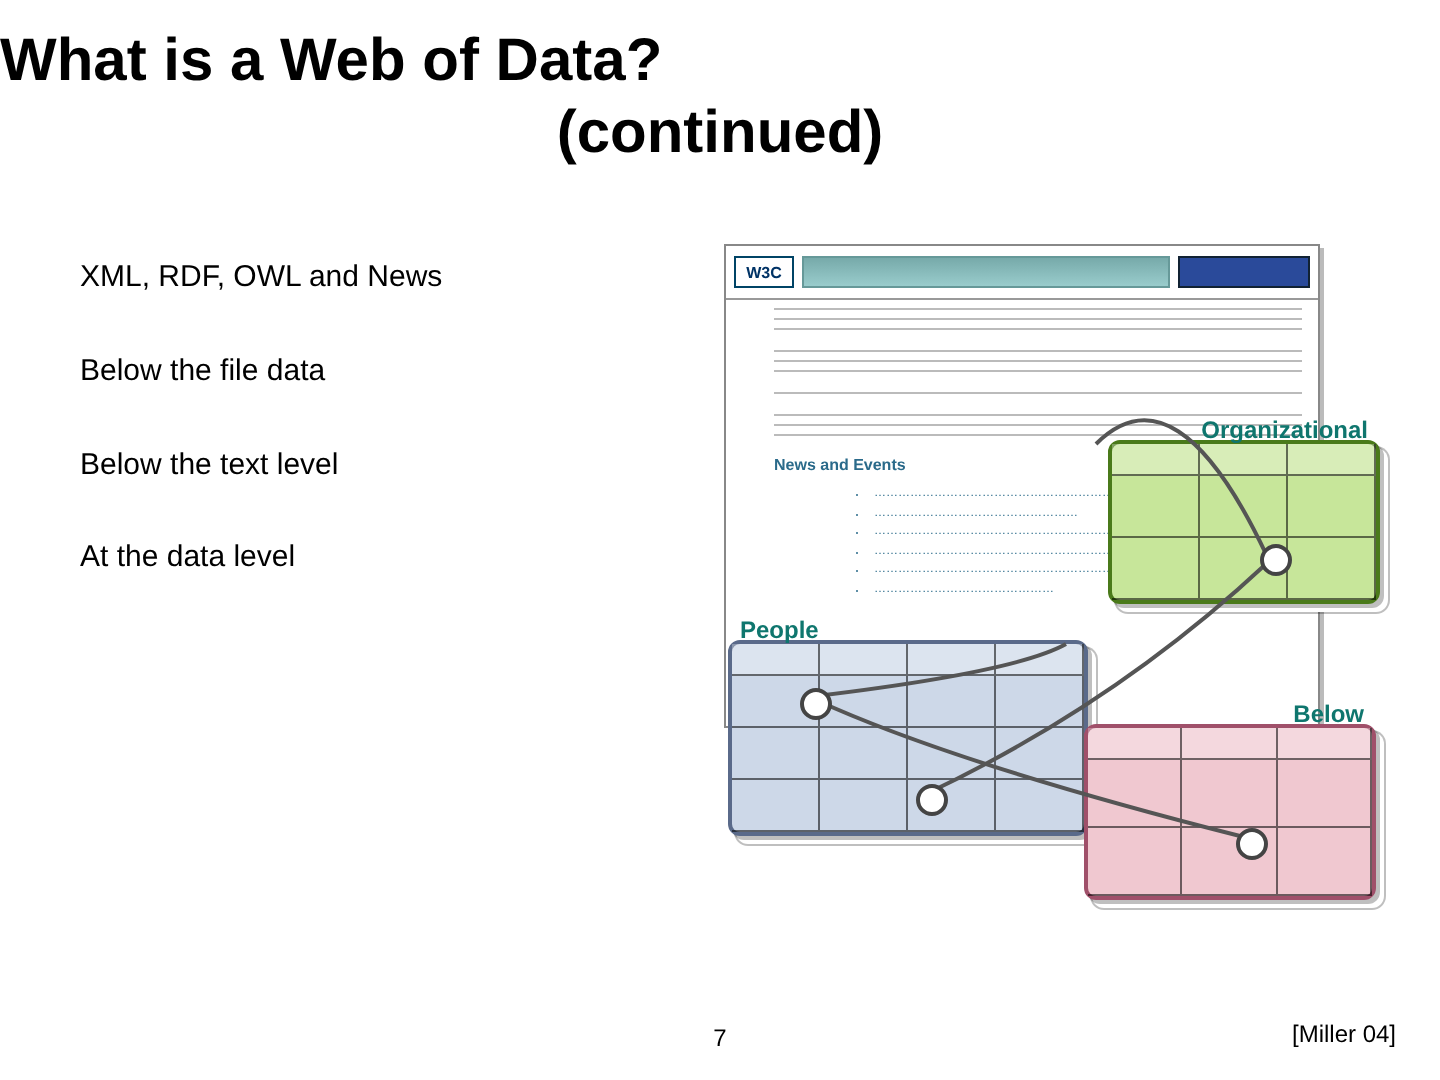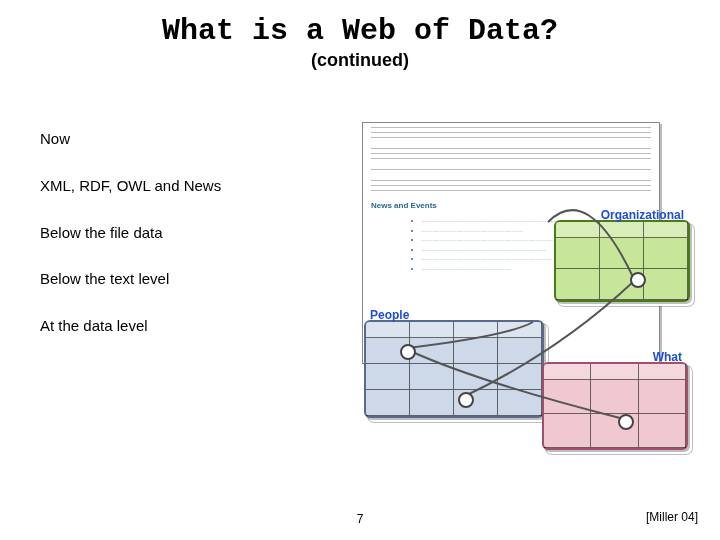--- a/index.html
+++ b/index.html
@@ -6,31 +6,31 @@
     margin: 0;
     padding: 0;
     width: 720px;
     height: 540px;
     background: #fff;
     font-family: Verdana, Geneva, sans-serif;
     position: relative;
     overflow: hidden;
   }
   .title {
-    font-family: Liberation Mono, monospace;
+    font-family: Liberation Sans, sans-serif;
     font-weight: 700;
     font-size: 30px;
-    text-align: center;
+    text-align: left;
     margin-top: 14px;
     color: #000;
   }
   .subtitle {
     font-family: Tahoma, Verdana, sans-serif;
     font-weight: 700;
-    font-size: 18px;
+    font-size: 30px;
     text-align: center;
     margin-top: 2px;
     color: #000;
   }
   .bullets {
     position: absolute;
     left: 40px;
     top: 130px;
     width: 320px;
     font-size: 15px;
@@ -108,20 +108,21 @@
   }
   .bhead {
     font-weight: 700;
     font-size: 10px;
     color: #123a7a;
     padding: 4px 8px 2px;
     border-bottom: 1px solid #ccc;
   }
   .bbody {
     padding: 4px 8px 6px 8px;
+    margin-left: 16px;
   }
   .para {
     height: 4px;
     background: repeating-linear-gradient(#bbb 0 1px, #fff 1px 4px);
     margin-bottom: 7px;
   }
   .para.tall { height: 14px; background: repeating-linear-gradient(#bbb 0 1px, #fff 1px 5px); }
   .subhead {
     font-size: 8px;
     font-weight: 700;
@@ -141,21 +142,21 @@
     border-radius: 6px;
     box-shadow: 2px 2px 0 rgba(0,0,0,0.25), 4px 4px 0 #fff, 4px 4px 0 1px rgba(0,0,0,0.25);
     padding: 0;
   }
   .tablecard .label {
     position: absolute;
     top: -14px;
     right: 4px;
     font-weight: 700;
     font-size: 12px;
-    color: #1d4ed8;
+    color: #0f766e;
     background: transparent;
   }
   .tablecard .grid {
     display: grid;
     width: 100%;
     height: 100%;
   }
   .tablecard .grid div {
     border-right: 1px solid rgba(0,0,0,0.55);
     border-bottom: 1px solid rgba(0,0,0,0.55);
@@ -202,30 +203,34 @@
     pointer-events: none;
   }
 </style>
 </head>
 <body>
 
 <div class="title">What is a Web of Data?</div>
 <div class="subtitle">(continued)</div>
 
 <div class="bullets">
-  <div>Now</div>
   <div>XML, RDF, OWL and News</div>
   <div>Below the file data</div>
   <div>Below the text level</div>
   <div>At the data level</div>
 </div>
 
 <div class="figure">
 
   <div class="browser">
+    <div class="bhdr">
+      <div class="w3c">W3C</div>
+      <div class="hdrbar"></div>
+      <div class="swbtn"></div>
+    </div>
     <div class="bbody">
       <div class="para tall"></div>
       <div class="para tall"></div>
       <div class="para"></div>
       <div class="para tall"></div>
       <div class="subhead">News and Events</div>
       <ul class="linklist">
         <li>……………………………………………………………………</li>
         <li>……………………………………………</li>
         <li>……………………………………………………………………</li>
@@ -267,21 +272,21 @@
         <div></div>
         <div></div>
       <div></div>
         <div></div>
         <div></div>
         <div></div>
     </div>
   </div>
 
   <div class="tablecard news">
-    <div class="label">What</div>
+    <div class="label">Below</div>
     <div class="grid">
       <div class="hdr"></div>
         <div class="hdr"></div>
         <div class="hdr"></div>
       <div></div>
         <div></div>
         <div></div>
       <div></div>
         <div></div>
         <div></div>

